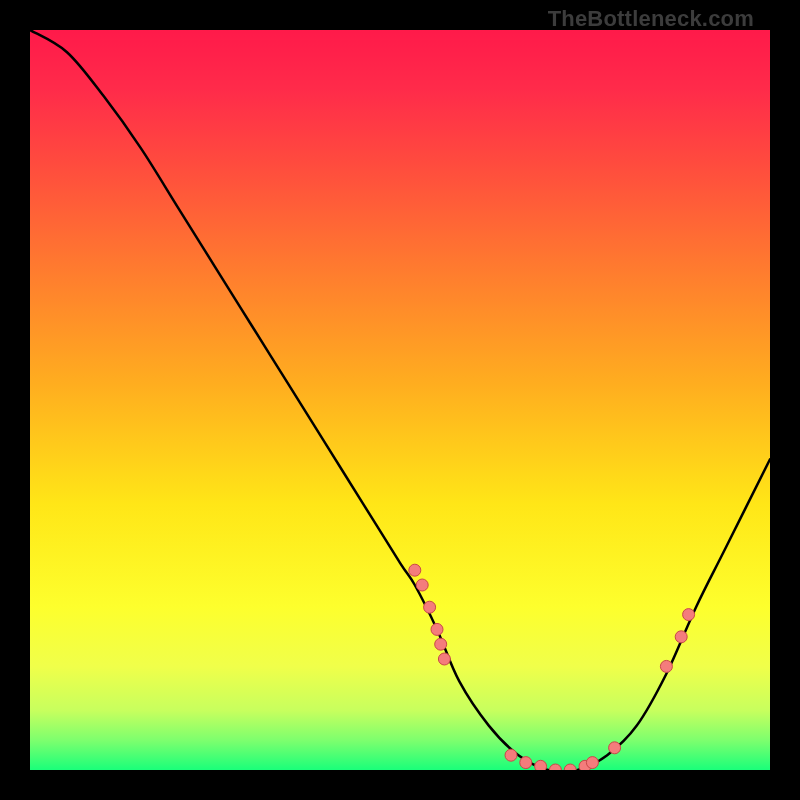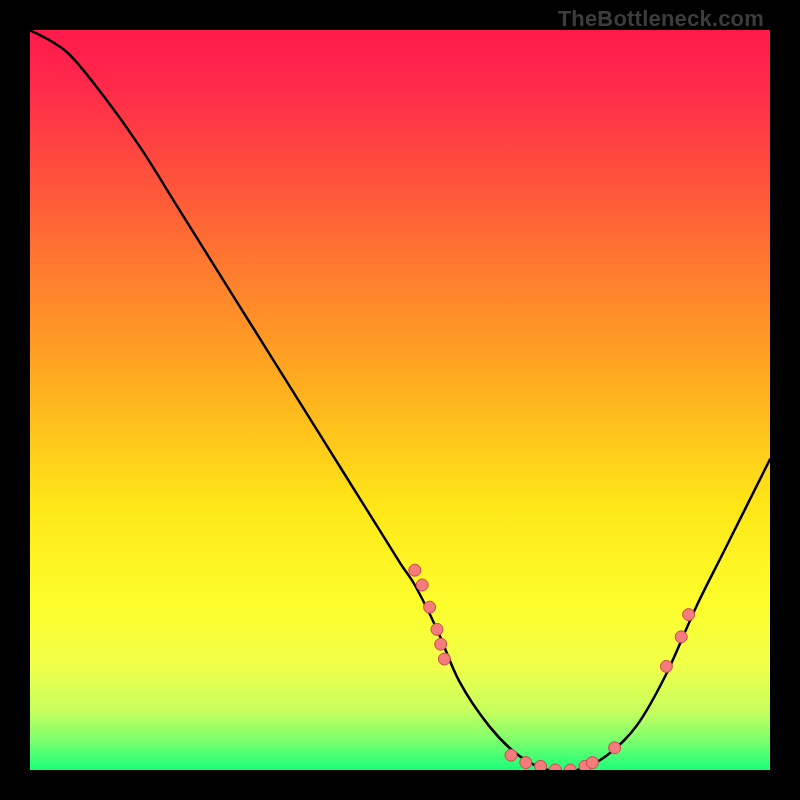--- a/index.html
+++ b/index.html
@@ -38,21 +38,21 @@
   }
   .curve-svg {
     position: absolute;
     left: 0; top: 0;
     width: 100%;
     height: 100%;
   }
   .watermark {
     position: absolute;
     top: 6px;
-    right: 36px;
+    right: 46px;
     color: #3c3c3c;
     font-size: 22px;
     font-weight: bold;
     letter-spacing: 0.2px;
   }
 </style>
 </head>
 <body>
 
 <div class="watermark">TheBottleneck.com</div>

